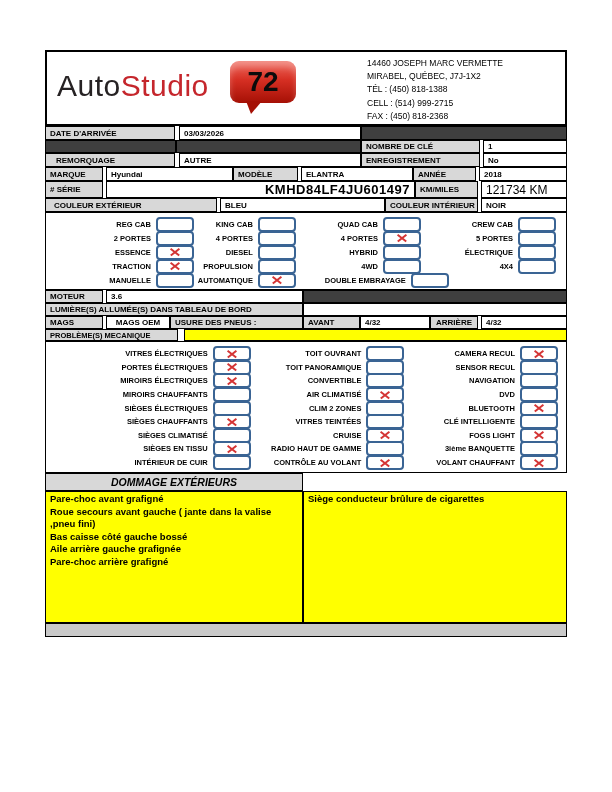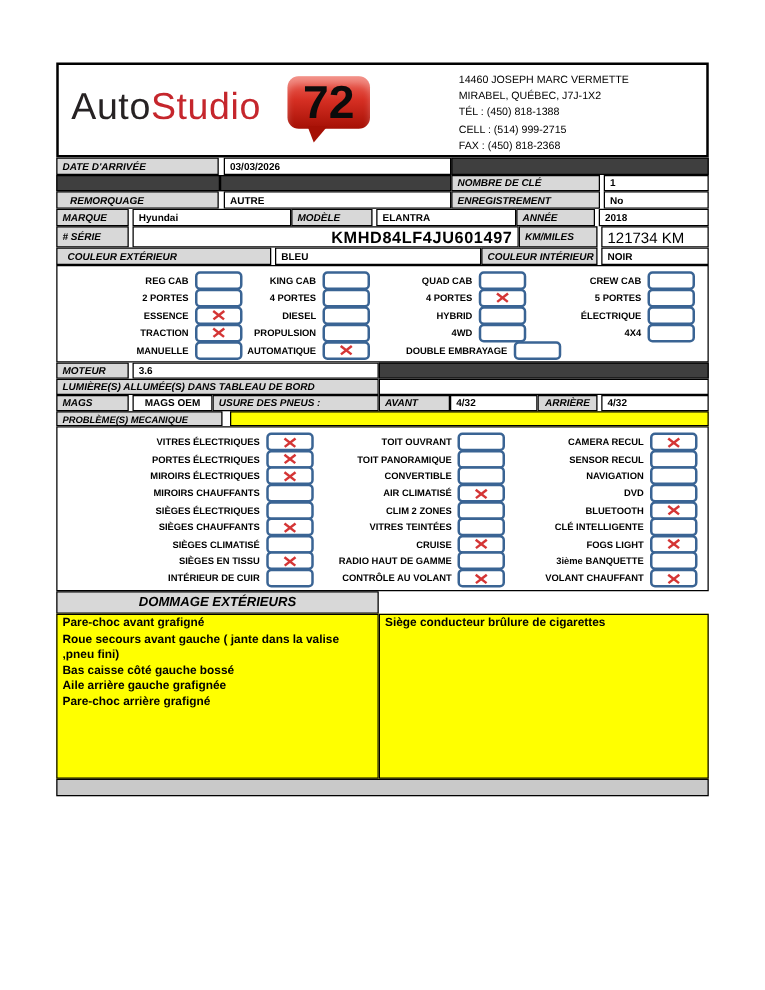--- a/index.html
+++ b/index.html
@@ -10,32 +10,32 @@
   .form { position:absolute; left:45px; top:50px; width:522px; }
 
   
   .header-box { position:relative; border:2px solid #000; height:76px; background:#fff; box-sizing:border-box; }
   .logo { position:absolute; left:10px; top:17px; font-size:30px; letter-spacing:0.5px; white-space:nowrap; }
   .logo-auto { color:#262223; }
   .logo-studio { color:#c5262c; }
   .badge { position:absolute; left:183px; top:9px; width:66px; height:42px;
     background:linear-gradient(180deg,#ef6a5e 0%,#d62f23 45%,#a51005 100%);
     border-radius:9px; display:flex; align-items:center; justify-content:center;
-    color:#0b0b0b; font-size:37px; font-weight:bold;
+    color:#0b0b0b; font-size:28px; font-weight:bold;
     box-shadow:inset 0 6px 6px rgba(255,255,255,.28); }
   .badge::after { content:""; position:absolute; left:16px; bottom:-11px;
     border-left:5px solid transparent; border-right:11px solid transparent; border-top:13px solid #a51005; }
   .address { position:absolute; left:320px; top:5px; font-size:8.5px; line-height:13.2px; }
 
   
   .row { display:flex; align-items:stretch; }
   .cell { flex:0 0 auto; box-sizing:border-box; border:1px solid #000; display:flex; align-items:center;
           padding:0 4px; font-size:8px; font-weight:bold; white-space:nowrap; overflow:hidden; }
   .grow { flex:1 1 auto; }
-  .lab  { background:#d8d8d8;font-style:italic; }
+  .lab  { background:#d8d8d8; }
   .valc { background:#ffffff; }
   .dark { background:#3f3f3f; }
   .gap  { border:none; background:transparent; padding:0; }
   .yellow { background:#ffff00; }
   .vin { justify-content:flex-end; font-size:13px; letter-spacing:0.5px; }
   .big { font-size:12px; font-weight:normal; }
   .ctr { justify-content:center; }
 
   
   .cb { position:relative; width:34px; height:11px; border:2px solid #3a6494; border-radius:4px;

